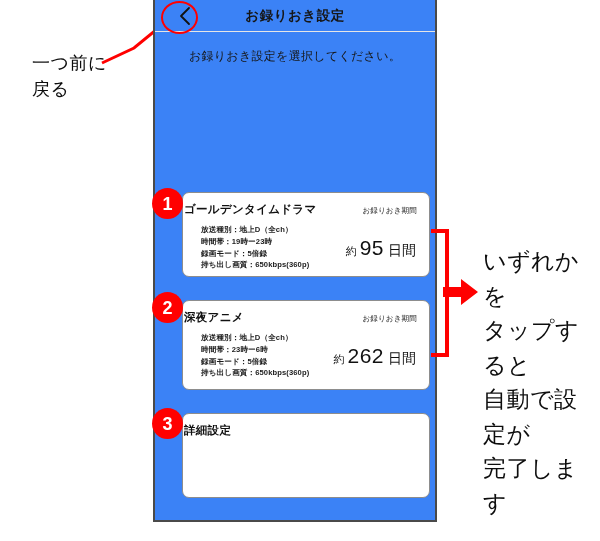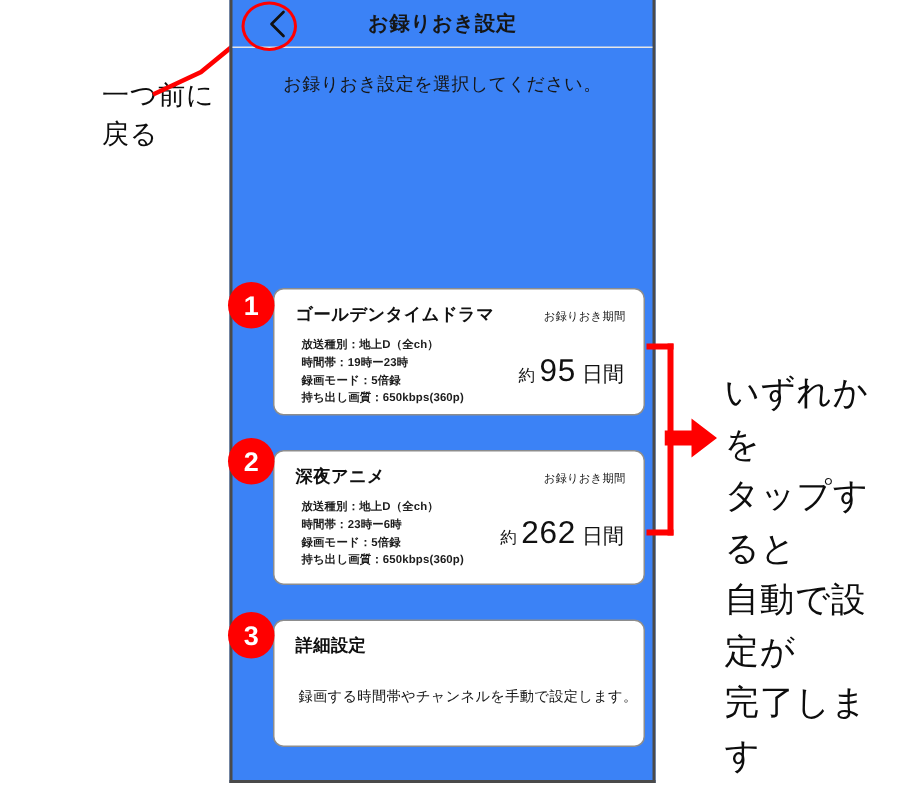--- a/index.html
+++ b/index.html
@@ -105,21 +105,21 @@
     border-radius: 7px;
     box-sizing: border-box;
     background: #ffffff;
   }
   .card-1 { top: 192px; height: 85px; }
   .card-2 { top: 300px; height: 90px; }
   .card-3 { top: 413px; height: 85px; padding-left: 21px; }
 
   .card-title {
     position: absolute;
-    left: 14px;
+    left: 1px;
     top: 9px;
     font-size: 11.5px;
     font-weight: bold;
     letter-spacing: 0.3px;
     color: #111111;
   }
   .card-specs {
     position: absolute;
     left: 18px;
     top: 31px;
@@ -181,21 +181,20 @@
   
   .anno-left {
     position: absolute;
     left: 32px;
     top: 50px;
     font-size: 18px;
     line-height: 1.45;
     color: #0d0d0d;
     white-space: pre-line;
     letter-spacing: 0.5px;
-    margin-left: 36px;
   }
   .leader-left {
     position: absolute;
     left: 100px;
     top: 10px;
     width: 80px;
     height: 55px;
     pointer-events: none;
   }
 
@@ -277,21 +276,20 @@
     <div class="period-label">お録りおき期間</div>
     <div class="period-value">
       <span class="period-approx">約</span>
       <span class="period-num">262</span>
       <span class="period-unit">日間</span>
     </div>
   </div>
 
   <div class="card card-3">
     <div class="card-title">詳細設定</div>
-    <div class="card-desc">録画する時間帯やチャンネルを手動で設定します。</div>
   </div>
 
 </div>
 
 <div class="badge badge-1">1</div>
 <div class="badge badge-2">2</div>
 <div class="badge badge-3">3</div>
 
 <div class="back-highlight"></div>
 

